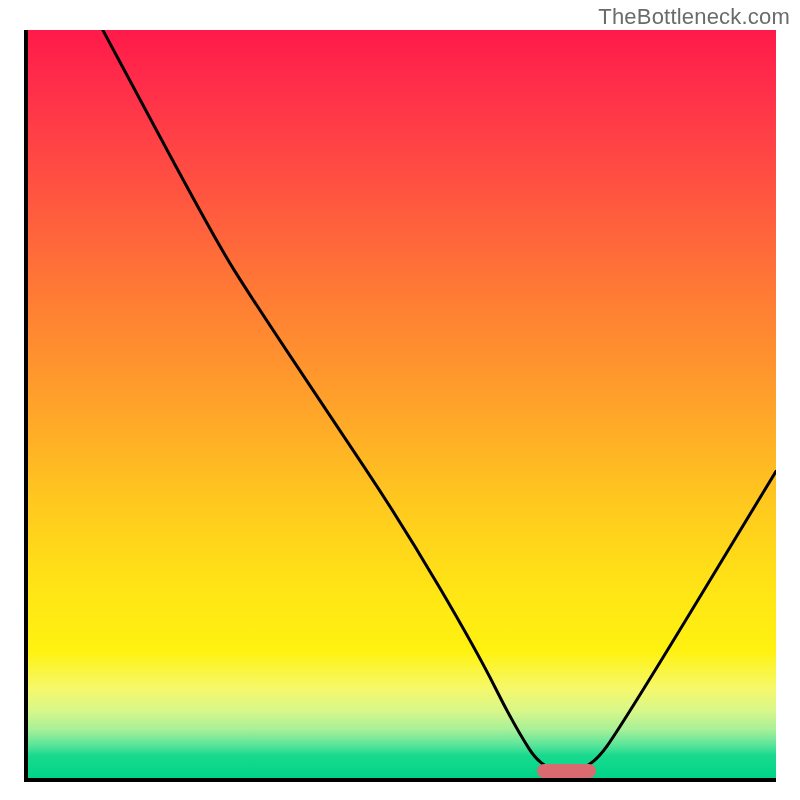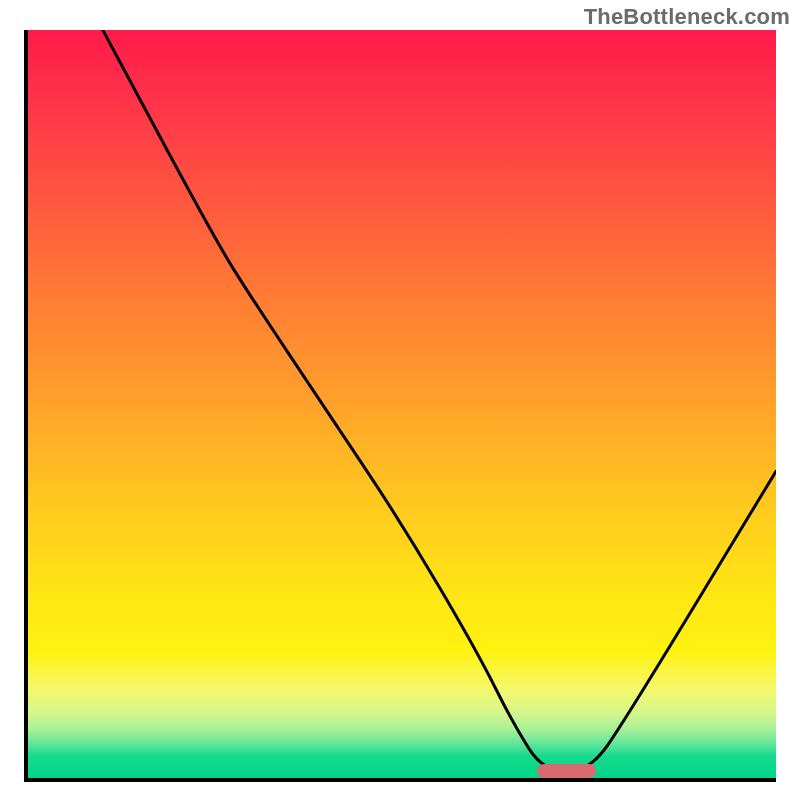--- a/index.html
+++ b/index.html
@@ -9,21 +9,21 @@
     height: 800px;
     position: relative;
     font-family: Arial, Helvetica, sans-serif;
     background: #ffffff;
   }
   .watermark {
     position: absolute;
     top: 4px;
     right: 10px;
     font-size: 22px;
-    font-weight: bold;
+    font-weight: normal;
     color: #6b6b6b;
     z-index: 10;
     letter-spacing: 0.2px;
   }
   .plot-area {
     position: absolute;
     left: 24px;
     top: 30px;
     width: 752px;
     height: 752px;

